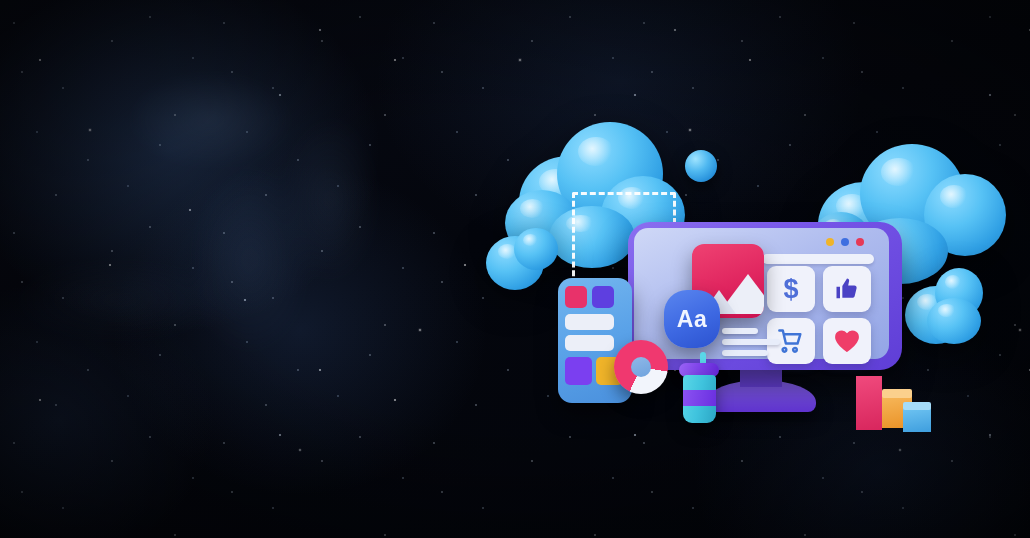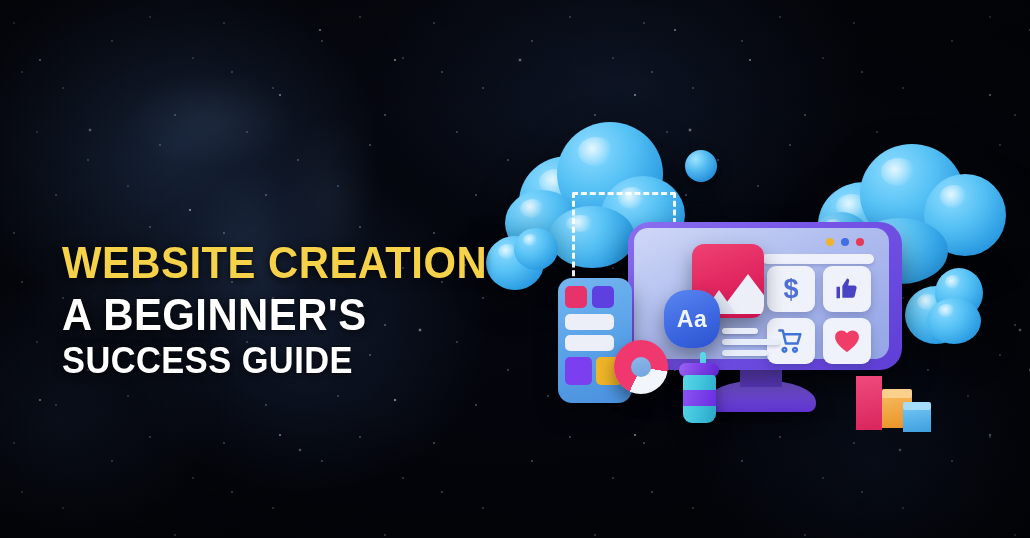--- a/index.html
+++ b/index.html
@@ -279,19 +279,14 @@
 
     <div class="bx" style="left:856px;top:376px;width:26px;height:54px;background:linear-gradient(170deg,#f04a7d,#d8265d);"></div>
     <div class="bx" style="left:856px;top:371px;width:26px;height:7px;background:#f2partial;"></div>
     <div class="bx" style="left:882px;top:396px;width:30px;height:32px;background:linear-gradient(170deg,#f7b75a,#e99227);"></div>
     <div class="bx-top" style="left:882px;top:389px;width:30px;height:9px;background:#fbd08d;border-radius:2px;"></div>
     <div class="bx" style="left:903px;top:408px;width:28px;height:24px;background:linear-gradient(170deg,#6fc4f2,#3e9ede);"></div>
     <div class="bx-top" style="left:903px;top:402px;width:28px;height:8px;background:#a5dcf8;border-radius:2px;"></div>
 
   </div>
 
-  <div class="headline">
-    <div class="hl-line hl-1">WEBSITE CREATION</div>
-    <div class="hl-line hl-2">A BEGINNER'S</div>
-    <div class="hl-line hl-3">SUCCESS GUIDE</div>
-  </div>
 
 </div>
 
 </body></html>

